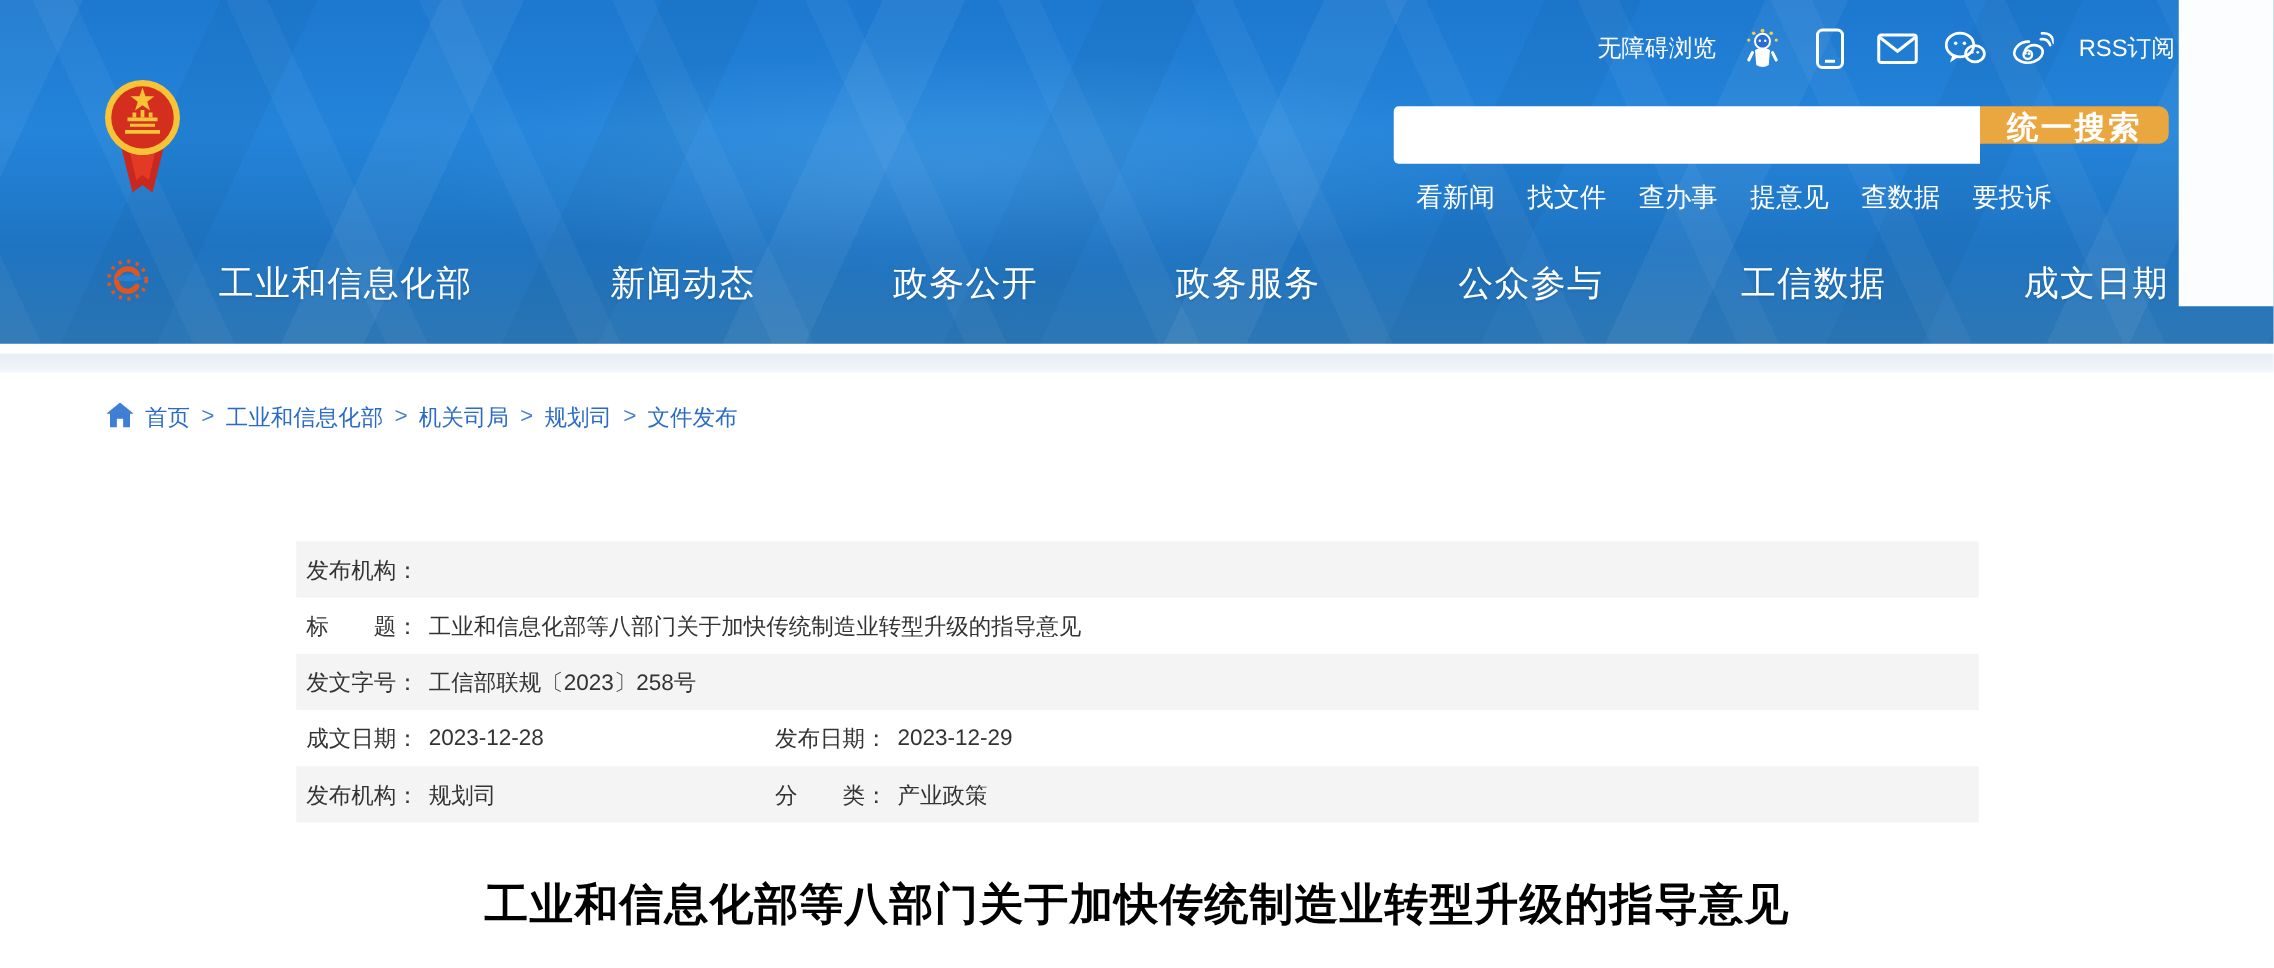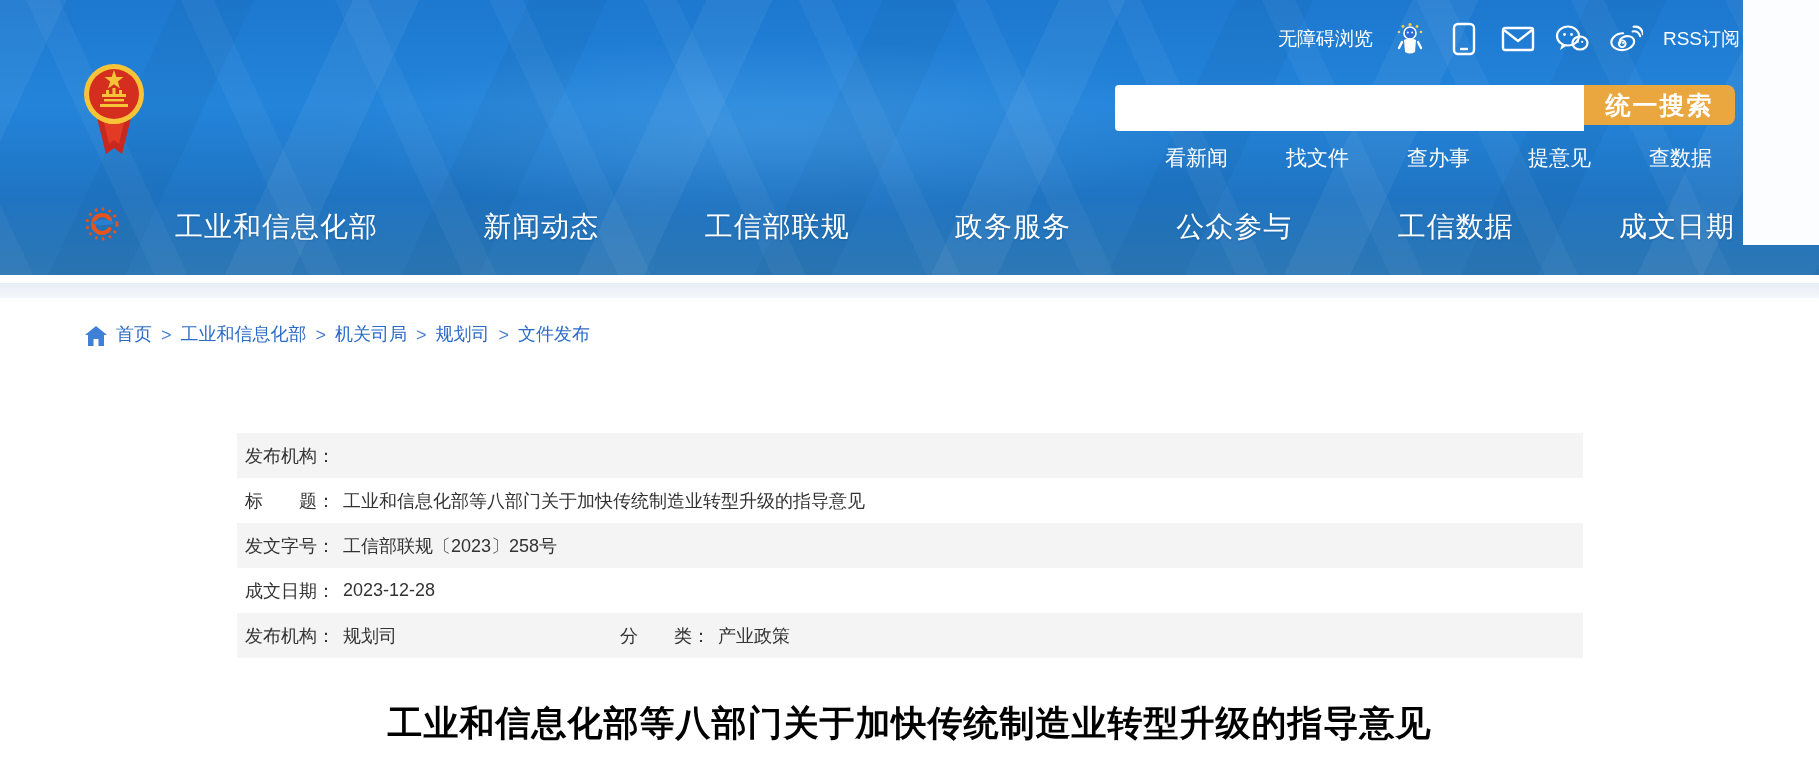--- a/index.html
+++ b/index.html
@@ -30,32 +30,32 @@
 
   
   .logo-blk { position:absolute; left:82px; top:62px; display:flex; align-items:flex-start; }
   .titles { margin-left:16px; color:#fff; }
   .site-title { font-size:47px; font-weight:700; letter-spacing:3px; line-height:64px; text-shadow:0 2px 3px rgba(10,60,110,0.35); white-space:nowrap; }
   .site-sub { font-size:17px; color:rgba(255,255,255,0.88); margin-top:6px; letter-spacing:0.2px; white-space:nowrap; }
 
   
   .search-input { position:absolute; left:1115px; top:85px; width:469px; height:46px; border:none;
     border-radius:4px 0 0 4px; background:#fff; font-size:18px; padding:0 14px; outline:none; }
-  .search-btn { position:absolute; left:1584px; top:85px; width:151px; height:40px; border:none;
+  .search-btn { position:absolute; left:1584px; top:85px; width:151px; height:30px; border:none;
     border-radius:0 8px 8px 0; background:#eaa63f; color:#fff; font-size:25px; font-weight:700; letter-spacing:2px; cursor:pointer; }
   .quick-links { position:absolute; left:1133px; top:144px; display:flex; gap:26px; color:#fff; font-size:21px; }
-  .quick-links span { cursor:pointer; white-space:nowrap;margin-left:32px; }
+  .quick-links span { cursor:pointer; white-space:nowrap; }
 
   
   .nav-logo { position:absolute; left:84px; top:206px; width:36px; height:36px; }
   .nav-row { position:absolute; left:175px; top:208px; width:1560px; display:flex; justify-content:space-between; align-items:center; }
   .nav-item { color:#fff; font-size:28px; letter-spacing:1px; cursor:pointer; white-space:nowrap; text-shadow:0 1px 2px rgba(10,60,110,0.3); }
 
   
-  .crumbs { position:absolute; left:85px; top:322px; display:flex; align-items:flex-end; gap:9px;
+  .crumbs { position:absolute; left:85px; top:322px; display:flex; align-items:flex-start; gap:9px;
     color:#2a6bc8; font-size:18px; }
   .crumbs .sep { color:#4a7fd0; }
   .crumbs .item { cursor:pointer; white-space:nowrap; }
 
   
   .meta { position:absolute; left:237px; top:433px; width:1346px; }
   .mrow { position:relative; width:100%; height:45px; font-size:18px; color:#333; }
   .mrow.gray { background:#f4f4f4; }
   .mrow .cell { position:absolute; top:0; height:45px; display:flex; align-items:center; white-space:nowrap; }
   .mrow .c1 { left:8px; }
@@ -173,21 +173,21 @@
     <span class="nav-logo">
       <svg width="36" height="36" viewBox="0 0 36 36">
         <circle cx="18" cy="18" r="15" fill="none" stroke="#e4541f" stroke-width="3" stroke-dasharray="2.5 4.5"></circle>
         <path d="M26 14 C24 9 17 7.5 12.5 11 C8 14.5 8 22 13 25.5 C17 28.3 23 27 25.5 23" fill="none" stroke="#e4541f" stroke-width="4.2" stroke-linecap="round"></path>
         <path d="M8 17 C16 12 26 13 30 17 C26 19 14 20.5 8 17 Z" fill="#2b7fd0"></path>
       </svg>
     </span>
     <div class="nav-row">
       <span class="nav-item">工业和信息化部</span>
       <span class="nav-item">新闻动态</span>
-      <span class="nav-item">工信部联规</span>
+      <span class="nav-item">政务公开</span>
       <span class="nav-item">政务服务</span>
       <span class="nav-item">公众参与</span>
       <span class="nav-item">工信数据</span>
       <span class="nav-item">成文日期</span>
     </div>
   </div>
 
   <div class="hdr-right-gap"></div>
   <div class="hdr-understrip"></div>
 
@@ -228,20 +228,24 @@
         <span class="lbl">发文字号：</span>
         <span class="val">工信部联规〔2023〕258号</span>
       </span>
     </div>
 
     <div class="mrow">
       <span class="cell c1">
         <span class="lbl">成文日期：</span>
         <span class="val">2023-12-28</span>
       </span>
+      <span class="cell c2">
+        <span class="lbl">发布日期：</span>
+        <span class="val">2023-12-29</span>
+      </span>
     </div>
 
     <div class="mrow gray">
       <span class="cell c1">
         <span class="lbl">发布机构：</span>
         <span class="val">规划司</span>
       </span>
       <span class="cell c2">
         <span class="lbl">分　　类：</span>
         <span class="val">产业政策</span>

